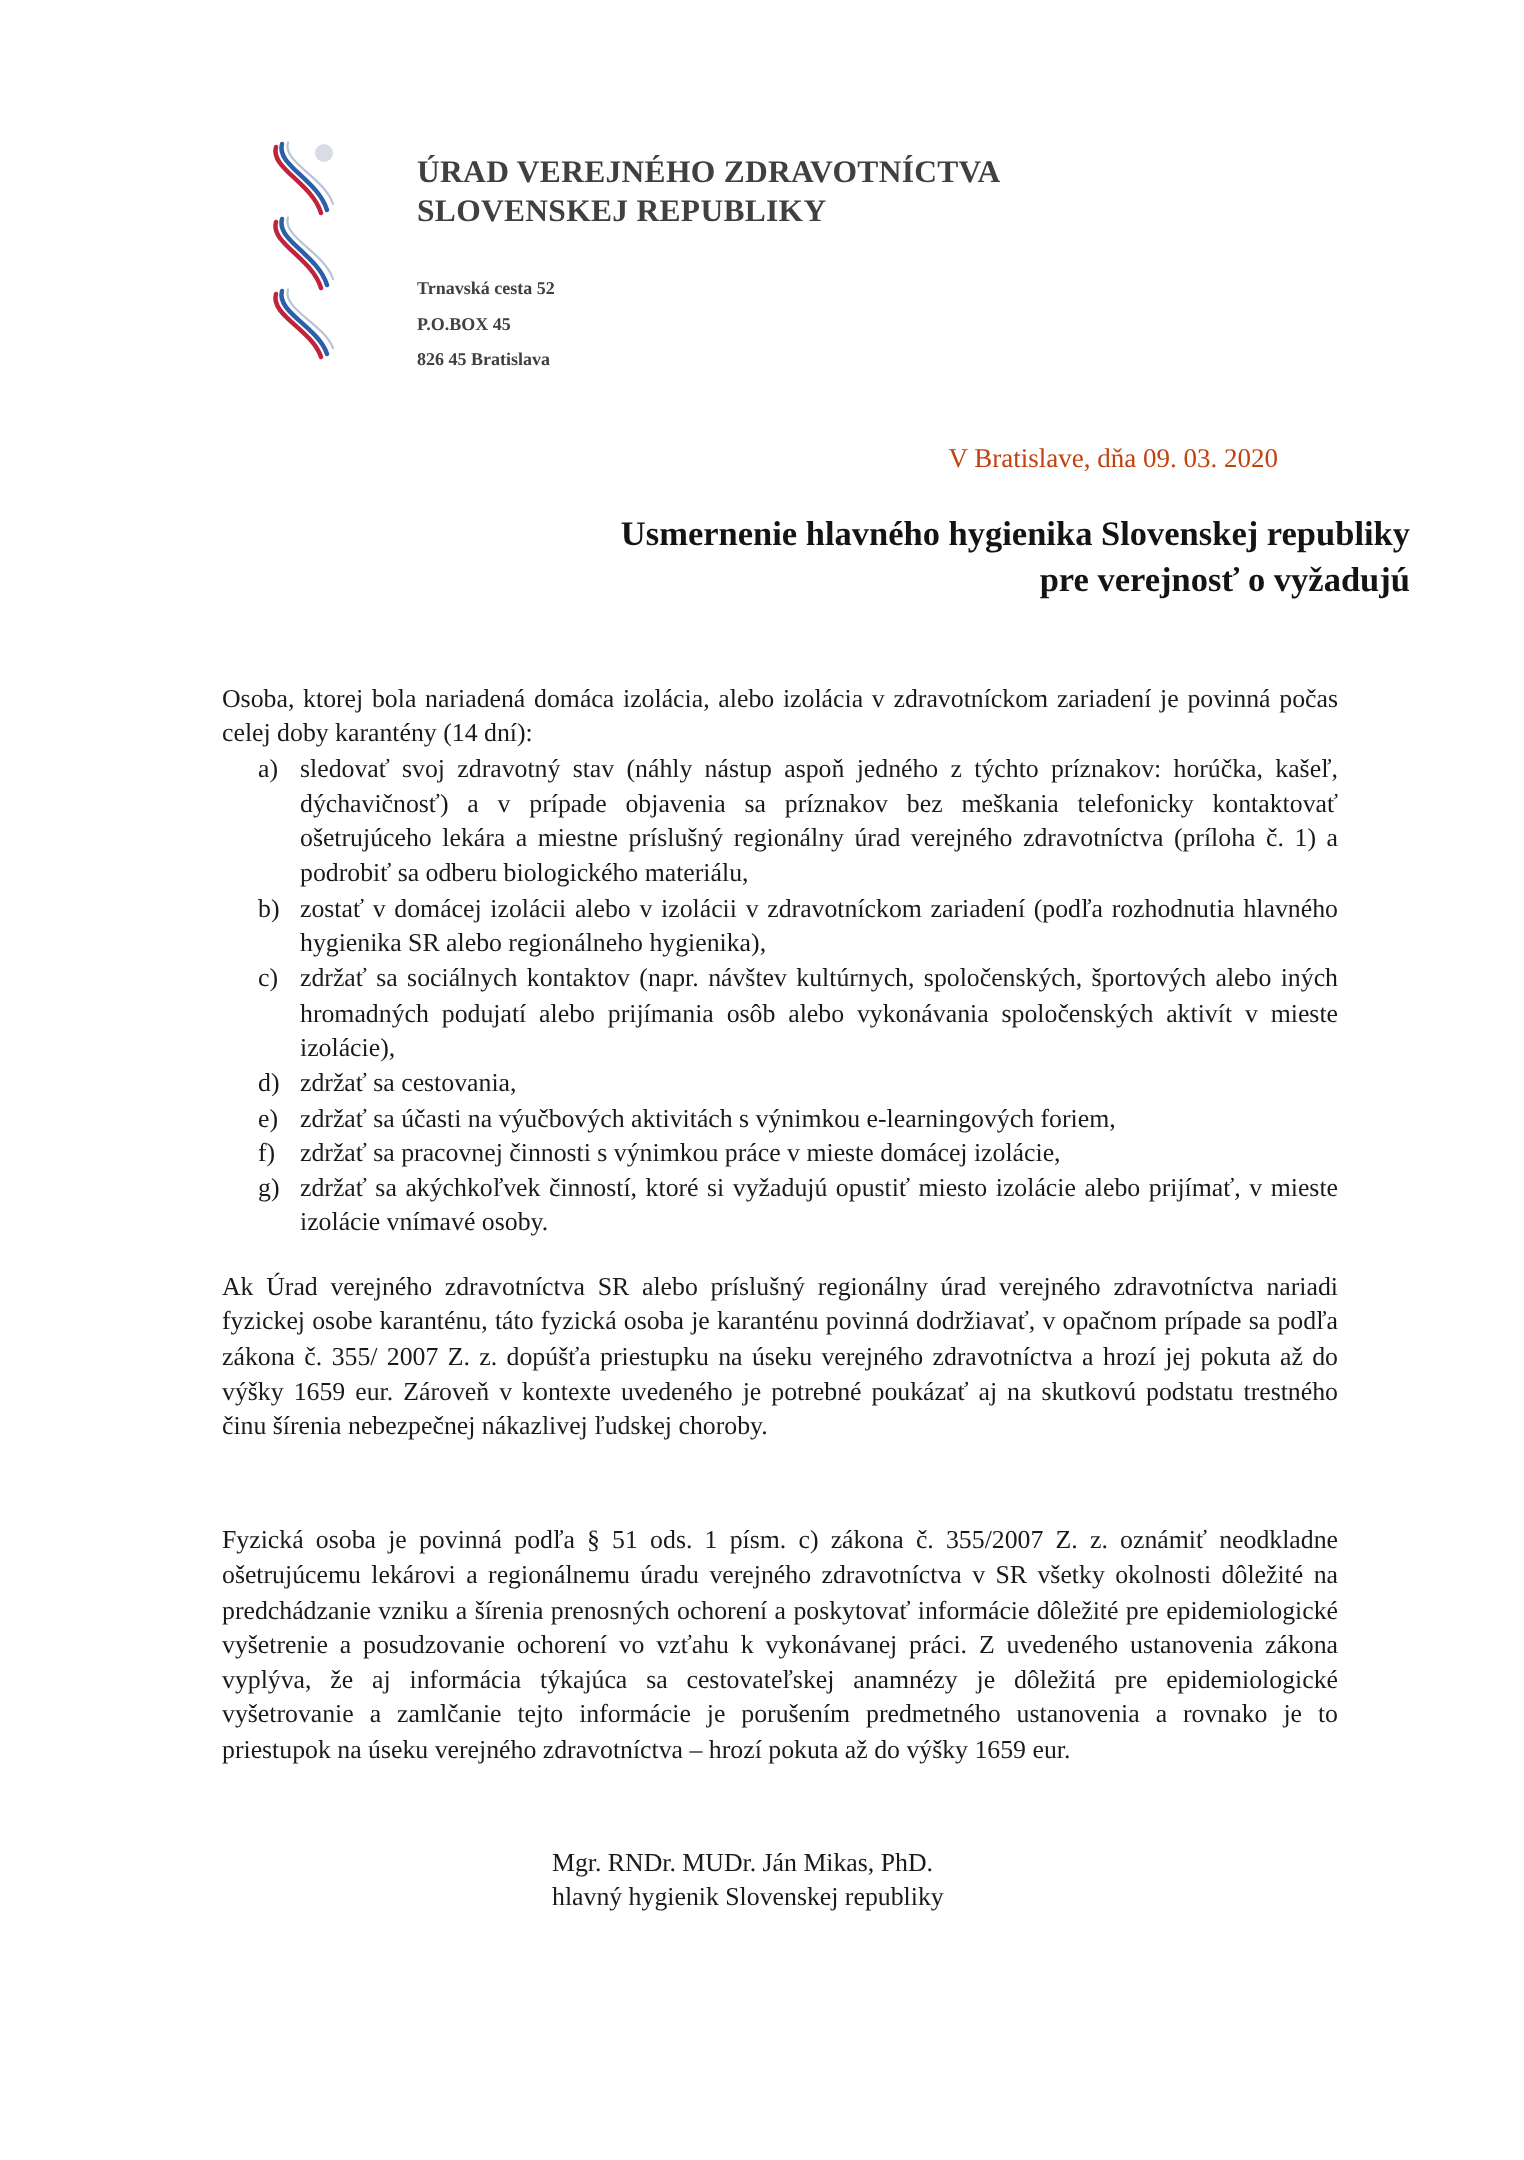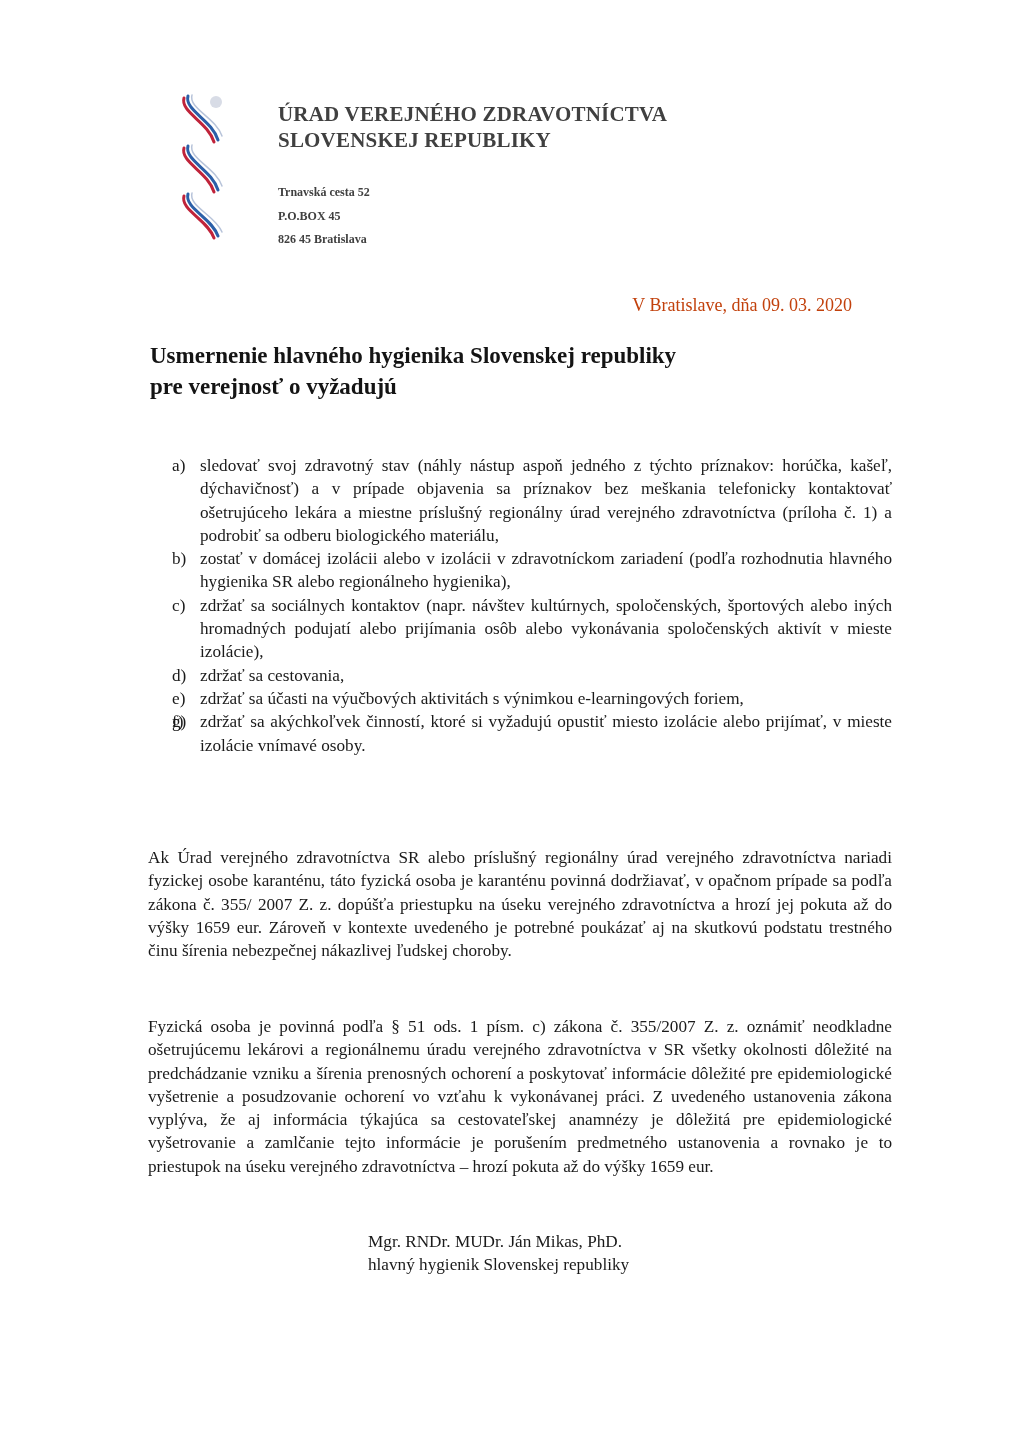--- a/index.html
+++ b/index.html
@@ -5,21 +5,21 @@
     html, body { margin: 0; padding: 0; }
     body {
       width: 1016px; height: 1440px; background: #ffffff;
       font-family: "Liberation Serif", serif; color: #1a1a1a;
       position: relative; overflow: hidden;
     }
     .logo { position: absolute; left: 178px; top: 92px; width: 52px; height: 150px; }
     .org { position: absolute; left: 278px; top: 101px; font-weight: bold; font-size: 21px; line-height: 26px; color: #404040; letter-spacing: 0.2px; }
     .addr { position: absolute; left: 278px; top: 181px; font-weight: bold; font-size: 12px; line-height: 23.5px; color: #404040; }
     .date { position: absolute; right: 164px; top: 295px; font-size: 18px; color: #c2410c; }
-    .title { position: absolute; left: 150px; width: 790px; top: 340px; text-align: left; font-weight: bold; font-size: 23px; line-height: 31px; color: #141414; }
+    .title { position: absolute; left: 150px; width: 790px; top: 340px; text-align: right; font-weight: bold; font-size: 23px; line-height: 31px; color: #141414; }
     .body-text { position: absolute; left: 148px; width: 744px; font-size: 17.2px; line-height: 23.3px; text-align: justify; color: #1a1a1a; }
     .p1 { top: 454px; }
     .list { margin: 0; padding: 0; list-style: none; }
     .list li { position: relative; padding-left: 28px; margin-left: 24px; text-align: justify; }
     .list li .lbl { position: absolute; left: 0; top: 0; }
     .p2 { top: 846px; }
     .p3 { top: 1015px; }
     .sig { position: absolute; left: 368px; top: 1230px; font-size: 17.2px; line-height: 23px; color: #1a1a1a; }
   </style>
 </head>
@@ -54,27 +54,28 @@
 </div>
 
 <div class="date">V Bratislave, dňa 09. 03. 2020</div>
 
 <div class="title">
   <div>Usmernenie hlavného hygienika Slovenskej republiky</div>
   <div>pre verejnosť o vyžadujú</div>
 </div>
 
 <div class="body-text p1">
+  <div>Osoba, ktorej bola nariadená domáca izolácia, alebo izolácia v zdravotníckom zariadení je povinná počas celej doby karantény (14 dní):</div>
   <ul class="list">
     <li><span class="lbl">a)</span><span>sledovať svoj zdravotný stav (náhly nástup aspoň jedného z týchto príznakov: horúčka, kašeľ, dýchavičnosť) a v prípade objavenia sa príznakov bez meškania telefonicky kontaktovať ošetrujúceho lekára a miestne príslušný regionálny úrad verejného zdravotníctva (príloha č. 1) a podrobiť sa odberu biologického materiálu,</span></li>
     <li><span class="lbl">b)</span><span>zostať v domácej izolácii alebo v izolácii v zdravotníckom zariadení (podľa rozhodnutia hlavného hygienika SR alebo regionálneho hygienika),</span></li>
     <li><span class="lbl">c)</span><span>zdržať sa sociálnych kontaktov (napr. návštev kultúrnych, spoločenských, športových alebo iných hromadných podujatí alebo prijímania osôb alebo vykonávania spoločenských aktivít v mieste izolácie),</span></li>
     <li><span class="lbl">d)</span><span>zdržať sa cestovania,</span></li>
     <li><span class="lbl">e)</span><span>zdržať sa účasti na výučbových aktivitách s výnimkou e-learningových foriem,</span></li>
-    <li><span class="lbl">f)</span></li>
+    <li><span class="lbl">f)</span><span>zdržať sa pracovnej činnosti s výnimkou práce v mieste domácej izolácie,</span></li>
     <li><span class="lbl">g)</span><span>zdržať sa akýchkoľvek činností, ktoré si vyžadujú opustiť miesto izolácie alebo prijímať, v mieste izolácie vnímavé osoby.</span></li>
   </ul>
 </div>
 
 <div class="body-text p2">Ak Úrad verejného zdravotníctva SR alebo príslušný regionálny úrad verejného zdravotníctva nariadi fyzickej osobe karanténu, táto fyzická osoba je karanténu povinná dodržiavať, v opačnom prípade sa podľa zákona č. 355/ 2007 Z. z. dopúšťa priestupku na úseku verejného zdravotníctva a hrozí jej pokuta až do výšky 1659 eur. Zároveň v kontexte uvedeného je potrebné poukázať aj na skutkovú podstatu trestného činu šírenia nebezpečnej nákazlivej ľudskej choroby.</div>
 
 <div class="body-text p3">Fyzická osoba je povinná podľa § 51 ods. 1 písm. c) zákona č. 355/2007 Z. z. oznámiť neodkladne ošetrujúcemu lekárovi a regionálnemu úradu verejného zdravotníctva v SR všetky okolnosti dôležité na predchádzanie vzniku a šírenia prenosných ochorení a poskytovať informácie dôležité pre epidemiologické vyšetrenie a posudzovanie ochorení vo vzťahu k vykonávanej práci. Z uvedeného ustanovenia zákona vyplýva, že aj informácia týkajúca sa cestovateľskej anamnézy je dôležitá pre epidemiologické vyšetrovanie a zamlčanie tejto informácie je porušením predmetného ustanovenia a rovnako je to priestupok na úseku verejného zdravotníctva – hrozí pokuta až do výšky 1659 eur.</div>
 
 <div class="sig">
   <div>Mgr. RNDr. MUDr. Ján Mikas, PhD.</div>

